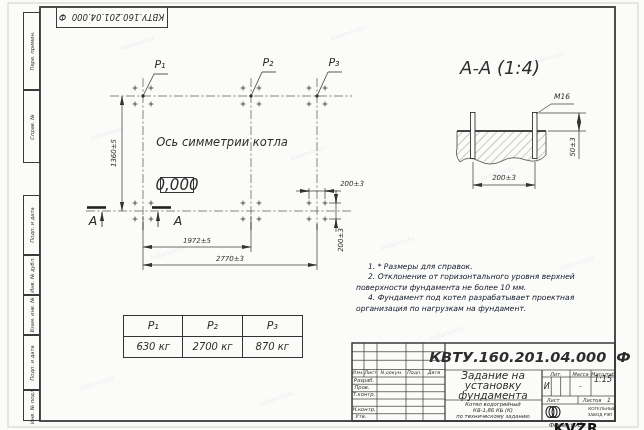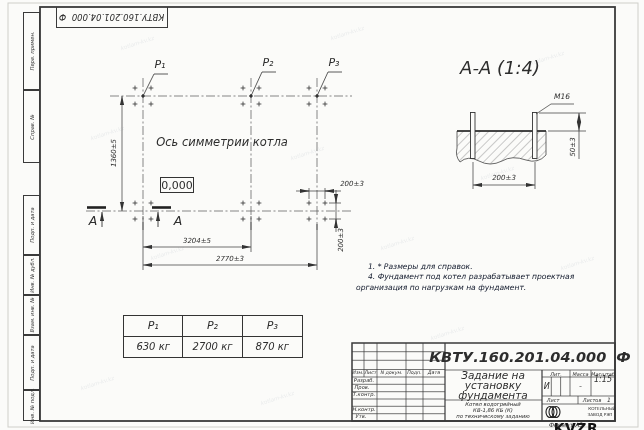--- a/index.html
+++ b/index.html
@@ -22,21 +22,21 @@
 
   
   .vcell{position:absolute;left:23px;width:17px;border:1px solid #3a3a3a;box-sizing:border-box;}
   .vcell span{position:absolute;left:50%;top:50%;
       transform:translate(-50%,-50%) rotate(-90deg);
       font-size:5.2px;font-style:italic;color:#333;white-space:nowrap;}
 
   
   .elev{position:absolute;left:160px;top:177px;width:34px;height:16px;
         border:1px solid #333;box-sizing:border-box;display:flex;align-items:center;justify-content:center;}
-  .elev span{font-size:11px;color:#2d2d2d;}
+  .elev span{font-style:italic;font-size:15px;color:#2d2d2d;}
 
   
   .notes{position:absolute;left:356px;top:262px;width:256px;color:#0f172a;}
   .notes p{margin:0;font-style:italic;font-size:7.6px;line-height:10.4px;text-indent:12px;}
 
   
   .ltable{position:absolute;left:123px;top:315px;width:180px;height:43px;
           border:1.5px solid #333;box-sizing:border-box;display:grid;
           grid-template-columns:1fr 1fr 1fr;grid-template-rows:1fr 1fr;}
   .ltable div{border-right:1px solid #333;border-bottom:1px solid #333;
@@ -253,37 +253,38 @@
     </div>
   <div class="vcell" style="top:390px;height:31px">
       <span>Инв. № подл.</span>
     </div>
 
   <span class="lbl plabel" style="left:160px;top:64px">P₁</span>
   <span class="lbl plabel" style="left:268px;top:62px">P₂</span>
   <span class="lbl plabel" style="left:334px;top:62px">P₃</span>
   <span class="lbl" style="left:222px;top:143px;font-size:11.5px">Ось симметрии котла</span>
   <span class="lbl dim rot90" style="left:114px;top:153px">1360±5</span>
-  <span class="lbl dim" style="left:197px;top:241px">3204±5</span>
+  <span class="lbl dim" style="left:197px;top:241px">1972±5</span>
   <span class="lbl dim" style="left:230px;top:259px">2770±3</span>
   <span class="lbl dim" style="left:352px;top:184px">200±3</span>
   <span class="lbl dim rot90" style="left:341px;top:240px">200±3</span>
   <span class="lbl big" style="left:93px;top:221px">А</span>
   <span class="lbl big" style="left:178px;top:221px">А</span>
   <div class="elev">
       <span>0,000</span>
     </div>
 
   <span class="lbl" style="left:500px;top:68px;font-size:18px">А-А (1:4)</span>
   <span class="lbl" style="left:562px;top:97px;font-size:7.5px">M16</span>
   <span class="lbl dim rot90" style="left:573px;top:147px">50±3</span>
   <span class="lbl dim" style="left:504px;top:178px">200±3</span>
 
   <div class="notes">
     <p>1. * Размеры для справок.</p>
+    <p>2. Отклонение от горизонтального уровня верхней поверхности фундамента не более 10 мм.</p>
     <p>4. Фундамент под котел разрабатывает проектная организация по нагрузкам на фундамент.</p>
   </div>
 
   <div class="ltable">
     <div class="lt-h">P₁</div>
     <div class="lt-h">P₂</div>
     <div class="lt-h">P₃</div>
     <div class="lt-v">630 кг</div>
     <div class="lt-v">2700 кг</div>
     <div class="lt-v">870 кг</div>

